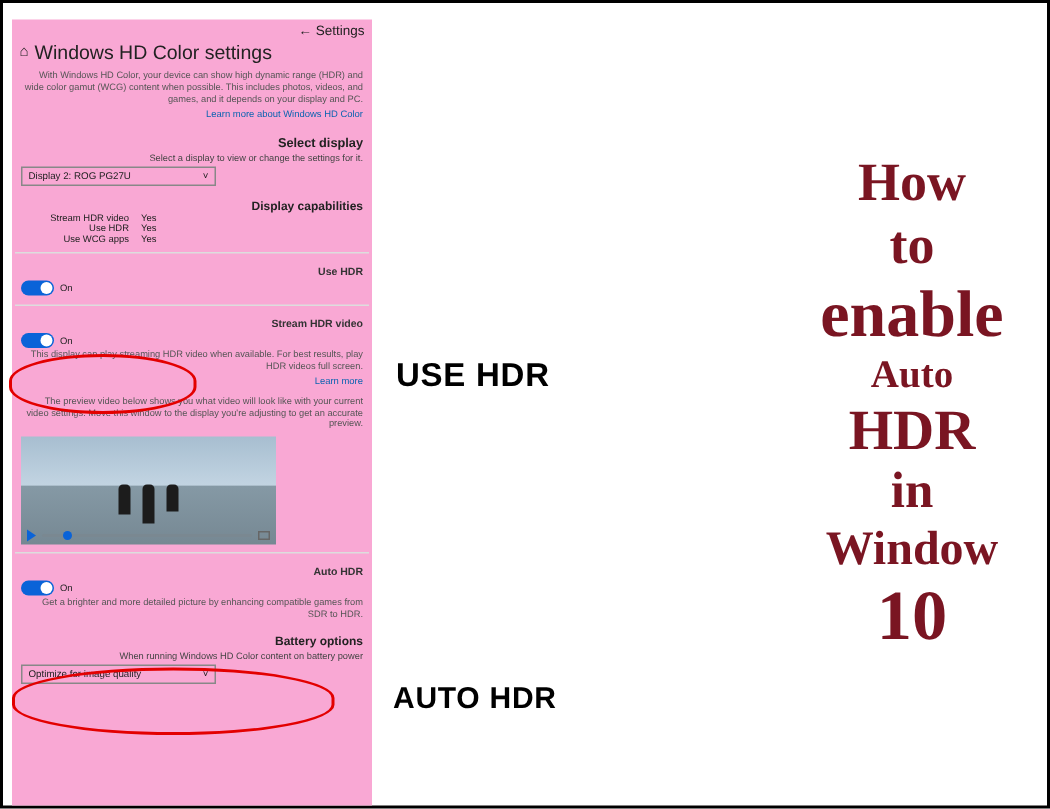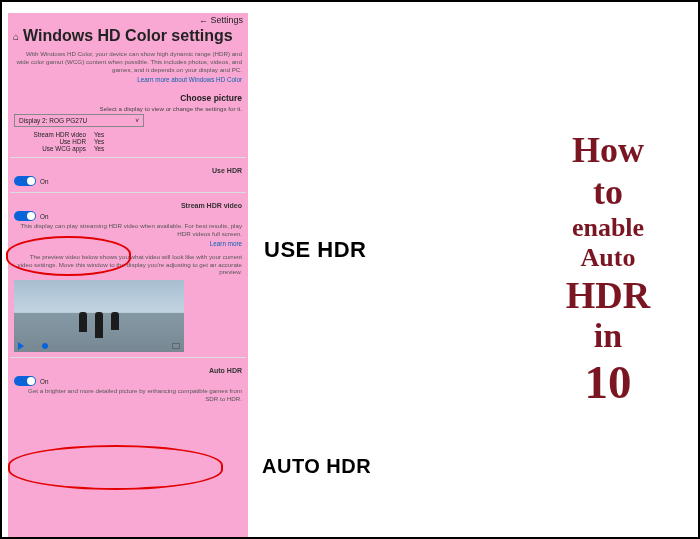--- a/index.html
+++ b/index.html
@@ -1,21 +1,21 @@
 <!DOCTYPE html>
 <html><head>
 <meta charset="utf-8">
 <style>
   * { box-sizing: border-box; margin: 0; padding: 0; font-family: "Segoe UI", Arial, sans-serif; }
   body { width: 700px; height: 539px; background: #fff; border: 2px solid #000; position: relative; overflow: hidden; }
   .settings-panel { position: absolute; left: 6px; top: 11px; width: 240px; height: 526px; background: #f9a8d4; font-size: 7px; color: #222; text-align: right; }
   .back-btn { font-size: 9px; padding: 2px 5px; }
   .panel-header { display: flex; align-items: center; gap: 4px; padding: 0 5px 3px 5px; }
   .home-icon { font-size: 10px; }
-  .page-title { font-size: 16px; font-weight: 700; }
+  .page-title { font-size: 13px; font-weight: 400; }
   .section { padding: 2px 6px; }
   .descr { font-size: 6.2px; color: #555; line-height: 1.25; }
   .link { color: #0a63b1; font-size: 6.3px; cursor: pointer; }
   .subhead { font-size: 8.5px; font-weight: 600; margin-top: 6px; }
   .subhead2 { font-size: 8px; font-weight: 600; margin-top: 5px; }
   .smallhead { font-size: 7px; font-weight: 400; color: #333; margin-top: 4px; }
   .select-row { font-size: 6.2px; color: #444; margin: 2px 0 2px 0; }
   .dropdown { display: flex; align-items: center; justify-content: space-between; border: 1px solid #888; padding: 2px 4px; font-size: 6.5px; width: 130px; margin-top: 2px; }
   .caps-row { display: flex; gap: 8px; font-size: 6.3px; padding: 0 2px; }
   .caps-row .lab { width: 70px; }
@@ -34,21 +34,21 @@
   .preview .ctrl .bar { flex: 1; height: 2px; background: #7a8891; border-radius: 1px; position: relative; }
   .preview .ctrl .bar::after { content:""; position:absolute; left:10%; top:-2px; width:6px; height:6px; border-radius:50%; background:#0a63d8; }
   .preview .ctrl .exp { width: 8px; height: 6px; border: 1px solid #666; }
   .callout { position: absolute; font-family: Arial, sans-serif; font-weight: 900; color: #000; }
   .callout-use { left: 262px; top: 235px; font-size: 22px; letter-spacing: 0.5px; }
   .callout-auto { left: 260px; top: 453px; font-size: 20px; letter-spacing: 0.5px; }
   .title-panel { position: absolute; right: 10px; top: 8px; width: 160px; height: 520px; display: flex; flex-direction: column; align-items: center; justify-content: center; padding: 6px 0 8px 0; }
   .title-word { font-family: Georgia, "Times New Roman", serif; font-weight: 700; color: #7a1522; }
   .w-how { font-size: 36px; }
   .w-to { font-size: 36px; }
-  .w-enable { font-size: 26px; }
+  .w-enable { font-size: 44px; }
   .w-auto { font-size: 26px; }
   .w-hdr { font-size: 38px; font-family: Liberation Serif, serif; }
   .w-in { font-size: 34px; }
   .w-window { font-size: 32px; }
   .w-10 { font-size: 47px; }
   .sep { border: none; border-top: 1px solid #ddd; margin: 3px 2px; }
 </style>
 </head>
 <body>
 
@@ -57,29 +57,30 @@
   <div class="panel-header">
     <span class="home-icon">⌂</span>
     <span class="page-title">Windows HD Color settings</span>
   </div>
   <div class="section">
     <div class="descr">With Windows HD Color, your device can show high dynamic range (HDR) and wide color gamut (WCG) content when possible. This includes photos, videos, and games, and it depends on your display and PC.</div>
     <div class="link" style="margin-top:3px">Learn more about Windows HD Color</div>
   </div>
 
   <div class="section">
-    <div class="subhead">Choose picture</div>
+    <div class="subhead">Select display</div>
     <div class="select-row">Select a display to view or change the settings for it.</div>
     <div class="dropdown">
       <span>Display 2: ROG PG27U</span>
       <span>˅</span>
     </div>
   </div>
 
   <div class="section">
+    <div class="subhead2">Display capabilities</div>
     <div class="caps-row">
         <span class="lab">Stream HDR video</span>
         <span>Yes</span>
       </div>
     <div class="caps-row">
         <span class="lab">Use HDR</span>
         <span>Yes</span>
       </div>
     <div class="caps-row">
         <span class="lab">Use WCG apps</span>
@@ -126,29 +127,38 @@
 
   <div class="section">
     <div class="smallhead" style="font-weight:600">Auto HDR</div>
     <div class="toggle-row">
       <div class="toggle"></div>
       <span class="ontxt">On</span>
     </div>
     <div class="descr">Get a brighter and more detailed picture by enhancing compatible games from SDR to HDR.</div>
   </div>
 
+  <div class="section">
+    <div class="subhead2">Battery options</div>
+    <div class="select-row">When running Windows HD Color content on battery power</div>
+    <div class="dropdown">
+      <span>Optimize for image quality</span>
+      <span>˅</span>
+    </div>
+  </div>
 </div>
 
 <div class="circ circ-use"></div>
 <div class="circ circ-auto"></div>
 
 <div class="callout callout-use">USE HDR</div>
 <div class="callout callout-auto">AUTO HDR</div>
 
 <div class="title-panel">
   <div class="title-word w-how">How</div>
   <div class="title-word w-to">to</div>
   <div class="title-word w-enable">enable</div>
   <div class="title-word w-auto">Auto</div>
   <div class="title-word w-hdr">HDR</div>
   <div class="title-word w-in">in</div>
+  <div class="title-word w-window">Window</div>
   <div class="title-word w-10">10</div>
 </div>
 
 </body></html>

